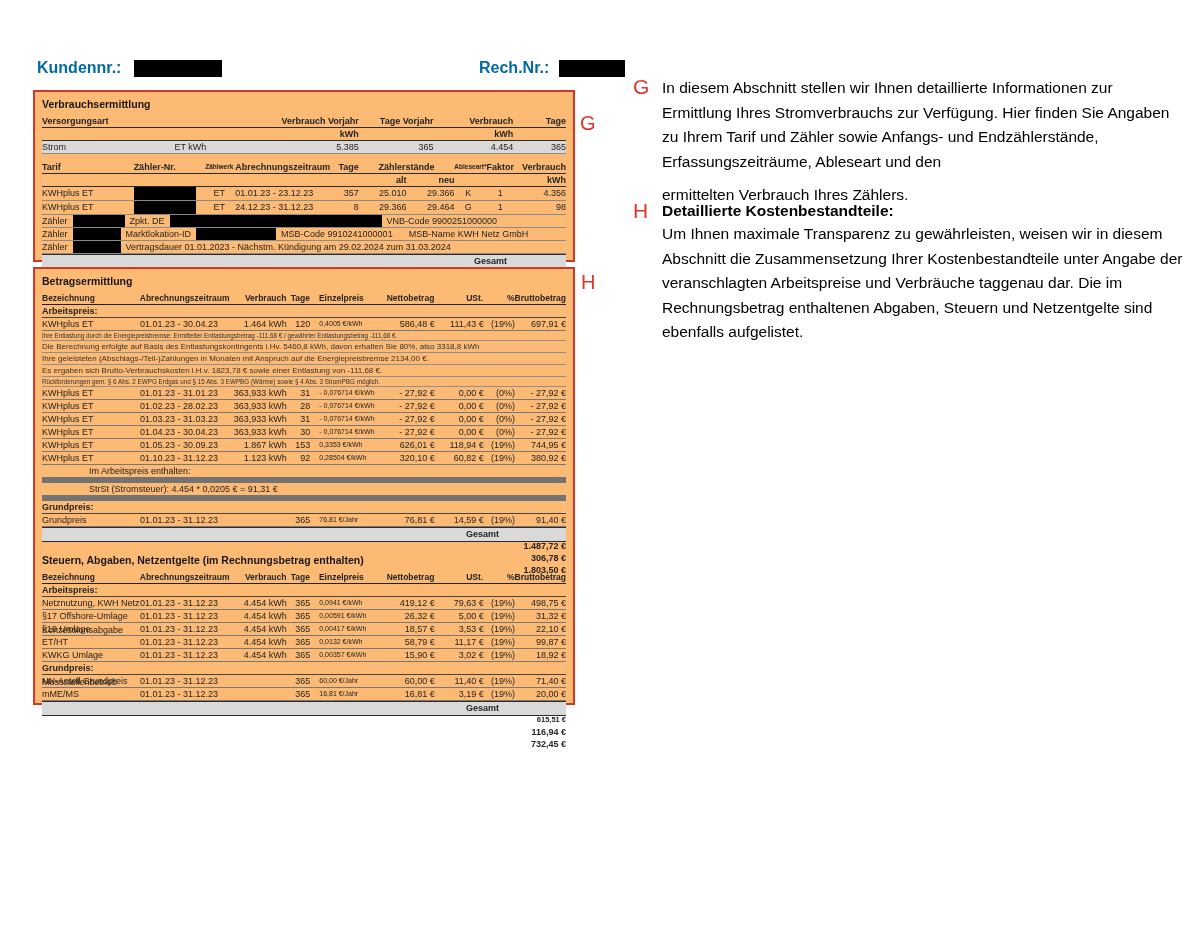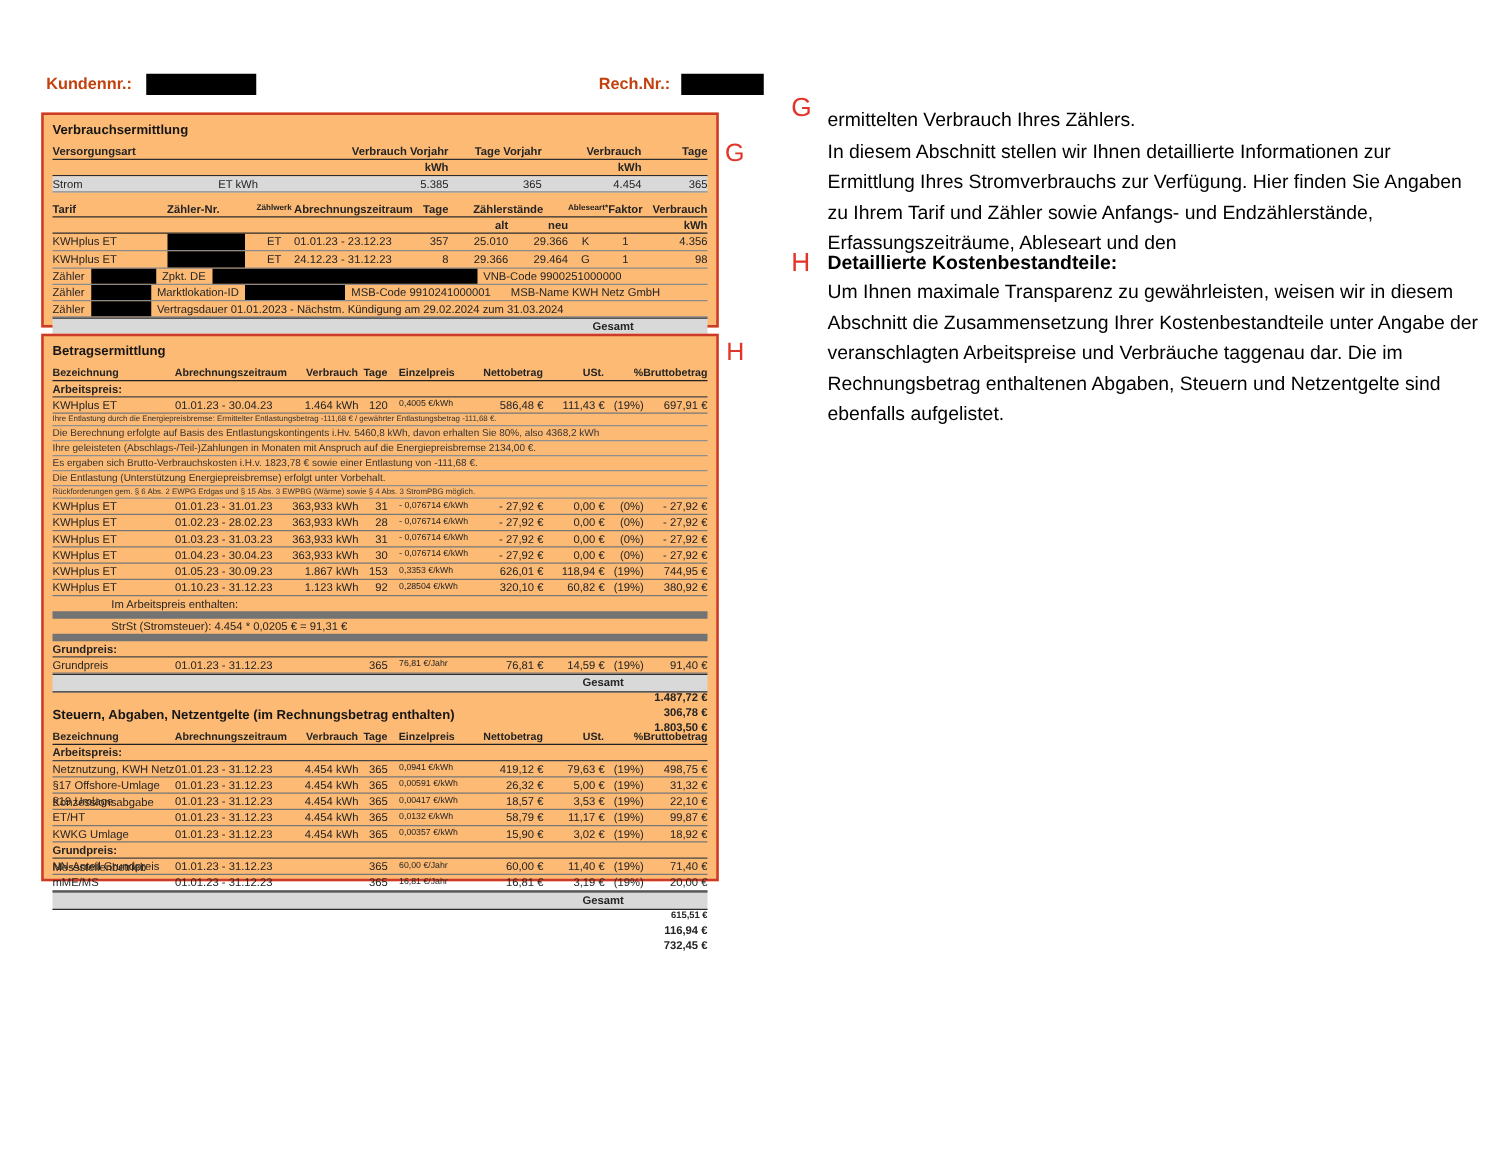--- a/index.html
+++ b/index.html
@@ -1,21 +1,21 @@
 <!DOCTYPE html>
 <html><head>
 <meta charset="utf-8">
 <style>
   html,body{margin:0;padding:0;background:#ffffff;}
   body{width:1200px;height:927px;position:relative;overflow:hidden;
        font-family:"Liberation Sans",sans-serif;color:#1b1b1b;}
   .abs{position:absolute;}
 
   
-  .doc-label{font-size:13px;font-weight:bold;color:#c2410c;}
+  .doc-label{font-size:16px;font-weight:bold;color:#0369a1;}
   .redact{display:inline-block;background:#000;vertical-align:middle;}
 
   
   .rbox{position:absolute;border:2px solid #cd3a28;background:#fdba74;box-sizing:border-box;
         padding:5px 7px;}
   .box1{left:33px;top:90px;width:542px;height:172px;}
   .box2{left:33px;top:267px;width:542px;height:438px;}
 
   .bill{font-size:9px;line-height:12px;color:#242424;}
   .btitle{font-size:10.5px;font-weight:bold;margin:1px 0 5px 0;color:#161616;}
@@ -226,34 +226,31 @@
       </div>
     </div>
 
   <div>
 
       <div class="note tiny">
         <span>Ihre Entlastung durch die Energiepreisbremse: Ermittelter Entlastungsbetrag -111,68 € / gewährter Entlastungsbetrag -111,68 €.</span>
       </div>
 
       <div class="note small">
-        <span>Die Berechnung erfolgte auf Basis des Entlastungskontingents i.Hv. 5460,8 kWh, davon erhalten Sie 80%, also 4368,2 kWh</span>
+        <span>Die Berechnung erfolgte auf Basis des Entlastungskontingents i.Hv. 5460,8 kWh, davon erhalten Sie 80%, also 3318,8 kWh</span>
       </div>
 
       <div class="note small">
         <span>Ihre geleisteten (Abschlags-/Teil-)Zahlungen in Monaten mit Anspruch auf die Energiepreisbremse 2134,00 €.</span>
       </div>
 
       <div class="note small">
         <span>Es ergaben sich Brutto-Verbrauchskosten i.H.v. 1823,78 € sowie einer Entlastung von -111,68 €.</span>
       </div>
 
-      <div class="note small">
-        <span>Die Entlastung (Unterstützung Energiepreisbremse) erfolgt unter Vorbehalt.</span>
-      </div>
 
       <div class="note tiny">
         <span>Rückforderungen gem. § 6 Abs. 2 EWPG Erdgas und § 15 Abs. 3 EWPBG (Wärme) sowie § 4 Abs. 3 StromPBG möglich.</span>
       </div>
     </div>
 
   <div>
 
       <div class="crow">
         <span class="cb1">KWHplus ET</span>
@@ -480,22 +477,22 @@
     <span class="cb9">732,45 €</span>
   </div>
 </div>
 
 <div class="ghletter" style="left:580px;top:112px;">G</div>
 <div class="ghletter" style="left:581px;top:271px;">H</div>
 
 <div class="panel" style="top:76px;">
   <div class="pletter">G</div>
   <div class="ptext">
+    <div class="pbody">In diesem Abschnitt stellen wir Ihnen detaillierte Informationen zur Ermittlung Ihres Stromverbrauchs zur Verfügung. Hier finden Sie Angaben zu Ihrem Tarif und Zähler sowie Anfangs- und Endzählerstände, Erfassungszeiträume, Ableseart und den</div>
     <div class="pbody pbody2">ermittelten Verbrauch Ihres Zählers.</div>
-    <div class="pbody">In diesem Abschnitt stellen wir Ihnen detaillierte Informationen zur Ermittlung Ihres Stromverbrauchs zur Verfügung. Hier finden Sie Angaben zu Ihrem Tarif und Zähler sowie Anfangs- und Endzählerstände, Erfassungszeiträume, Ableseart und den</div>
   </div>
 </div>
 
 <div class="panel" style="top:200px;">
   <div class="pletter">H</div>
   <div class="ptext">
     <div class="ptitle">Detaillierte Kostenbestandteile:</div>
     <div class="pbody">Um Ihnen maximale Transparenz zu gewährleisten, weisen wir in diesem Abschnitt die Zusammensetzung Ihrer Kostenbestandteile unter Angabe der veranschlagten Arbeitspreise und Verbräuche taggenau dar. Die im Rechnungsbetrag enthaltenen Abgaben, Steuern und Netzentgelte sind ebenfalls aufgelistet.</div>
   </div>
 </div>

